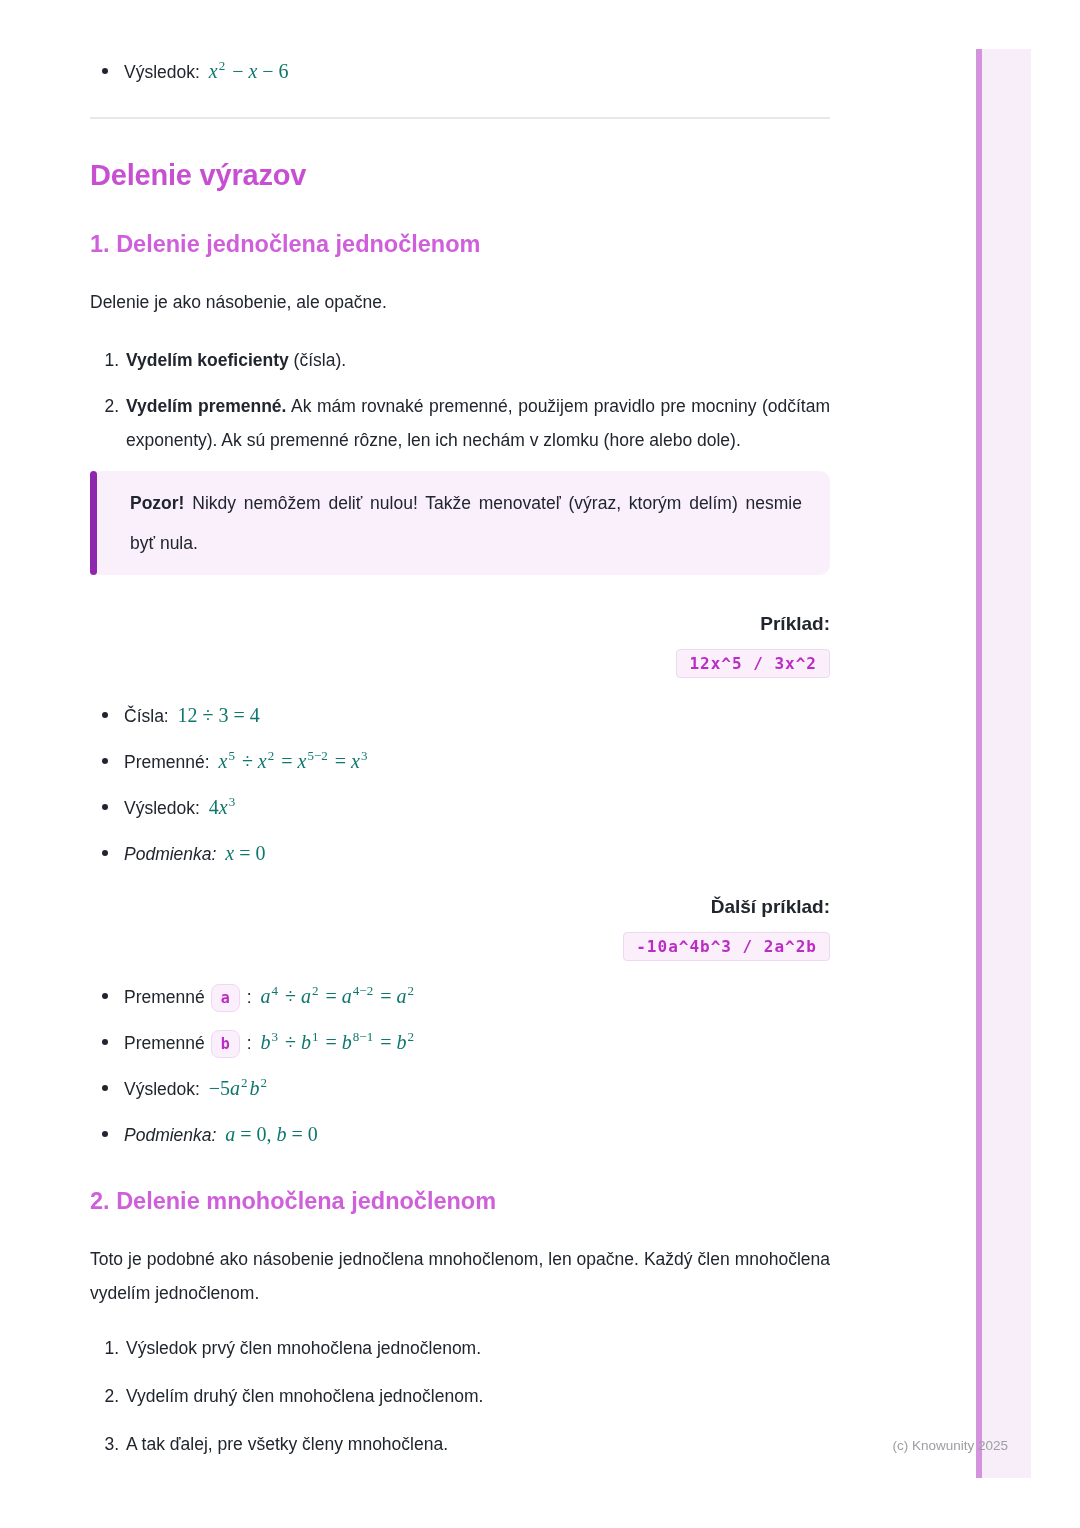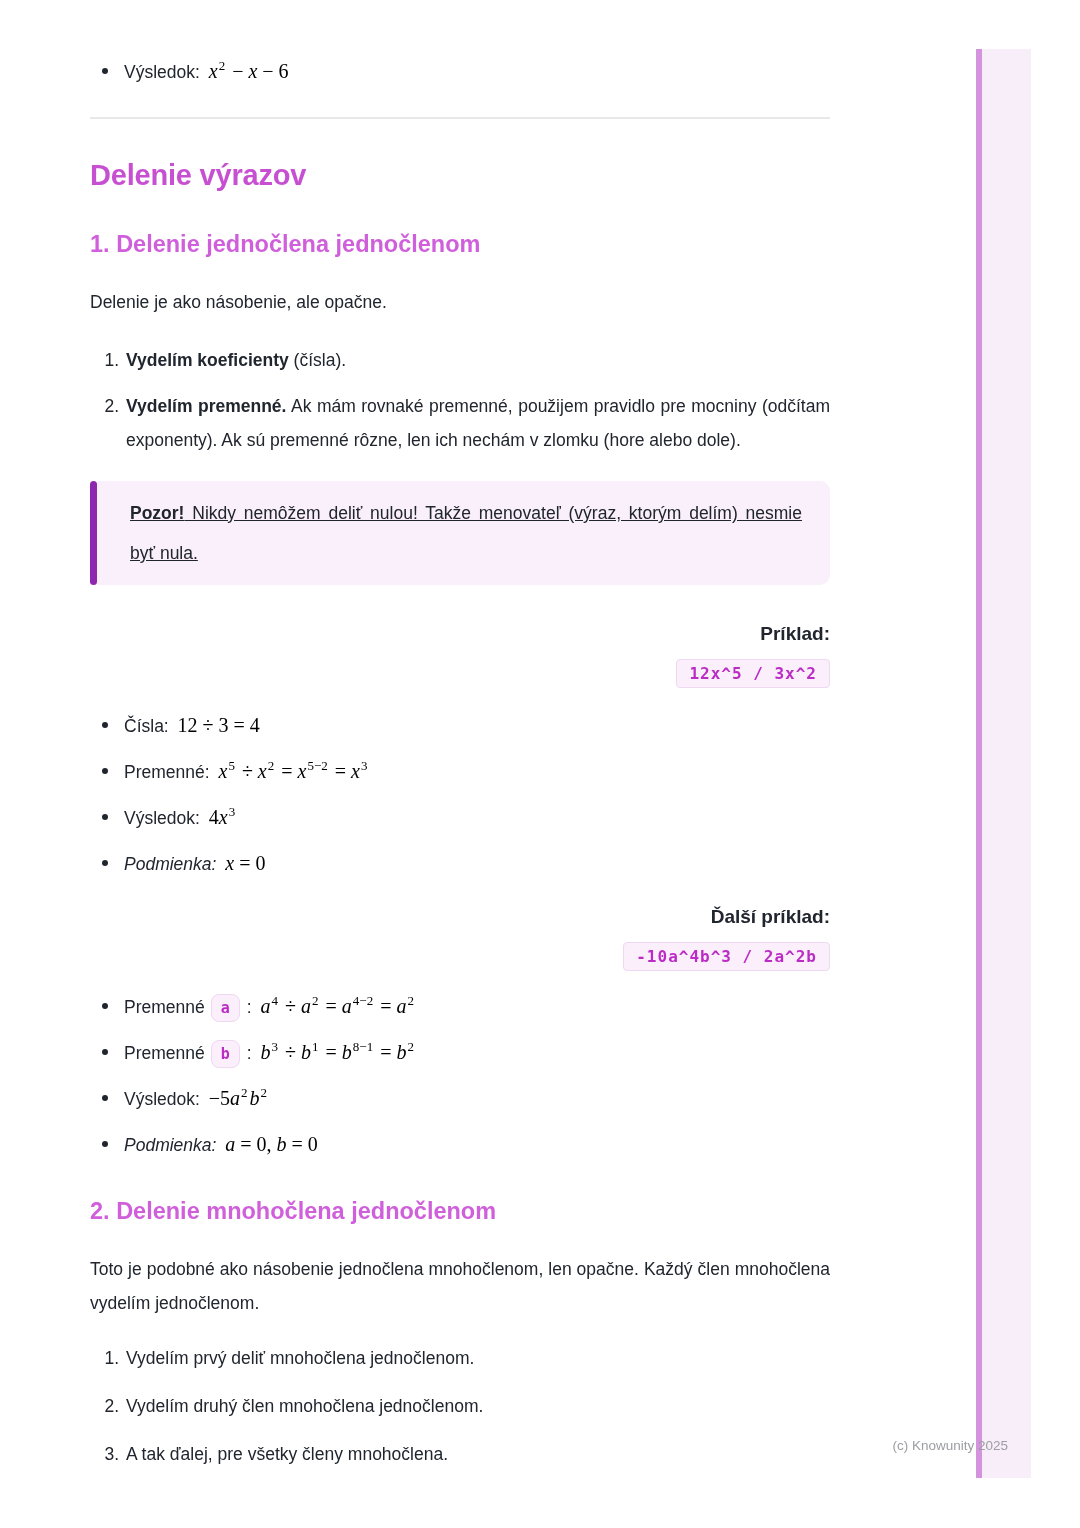--- a/index.html
+++ b/index.html
@@ -72,28 +72,27 @@
   p.para {
     font-size: 17.5px;
     line-height: 34px;
     margin: 26px 0 0 0;
   }
   p.para.p2 { }
 
   
   .callout {
     position: relative;
-    margin-top: 24px;
+    margin-top: 14px;
     background: var(--callout-bg, #faf0fb);
     border-radius: 10px;
     padding: 12px 28px 12px 40px;
     font-size: 17.5px;
     line-height: 40px;
     text-align: justify;
-    text-decoration: underline;
   }
   .callout::before {
     content: "";
     position: absolute;
     left: 0; top: 0; bottom: 0;
     width: 7px;
     border-radius: 7px;
     background: var(--callout-border, #8e27ad);
   }
 
@@ -133,21 +132,21 @@
     border: 1.5px solid var(--chip-border, #eed3f2);
     border-radius: 8px;
     padding: 3px 9px;
     margin: 0 7px 0 6px;
   }
 
   
   .math {
     font-family: "Liberation Serif", "DejaVu Serif", serif;
     font-size: 20px;
-    color: #000000;
+    color: #0f766e;
     margin-left: 4px;
   }
   .math .m-v { font-style: italic; }
   .math sup.m-su {
     font-size: 13px;
     line-height: 0;
     margin-left: 1px;
     margin-right: 2px;
   }
   .lbl-italic { font-style: italic; }
@@ -252,18 +251,18 @@
       <span class="lbl-italic">Podmienka:</span>
       <span class="math"><span class="m-v">a</span><span class="m-n"> = 0, </span><span class="m-v">b</span><span class="m-n"> = 0</span></span>
     </li>
   </ul>
 
   <h2 class="sub-title second">2. Delenie mnohočlena jednočlenom</h2>
 
   <p class="para p2 justify">Toto je podobné ako násobenie jednočlena mnohočlenom, len opačne. Každý člen mnohočlena vydelím jednočlenom.</p>
 
   <ol class="steps tight">
-    <li>Vydelím prvý deliť mnohočlena jednočlenom.</li>
+    <li>Výsledok prvý člen mnohočlena jednočlenom.</li>
     <li>Vydelím druhý člen mnohočlena jednočlenom.</li>
     <li>A tak ďalej, pre všetky členy mnohočlena.</li>
   </ol>
 
 </div>
 
 </body></html>

